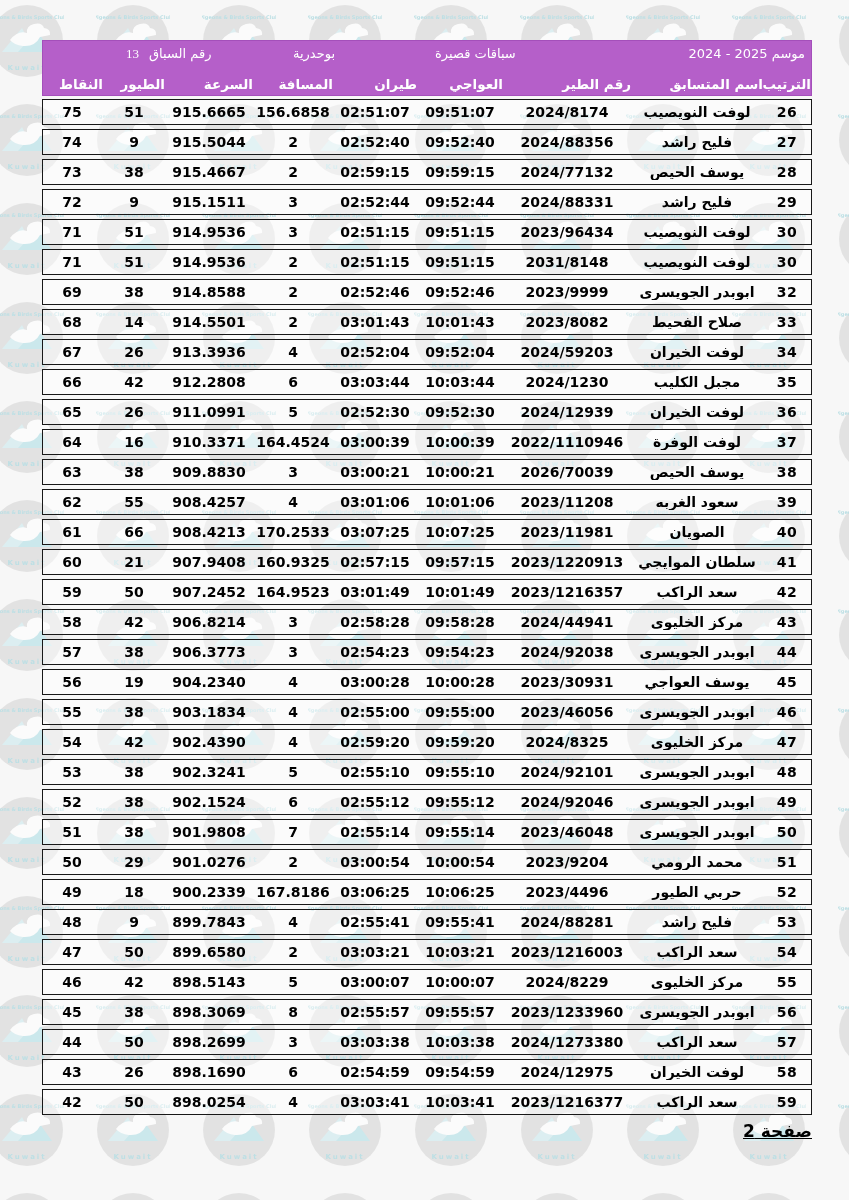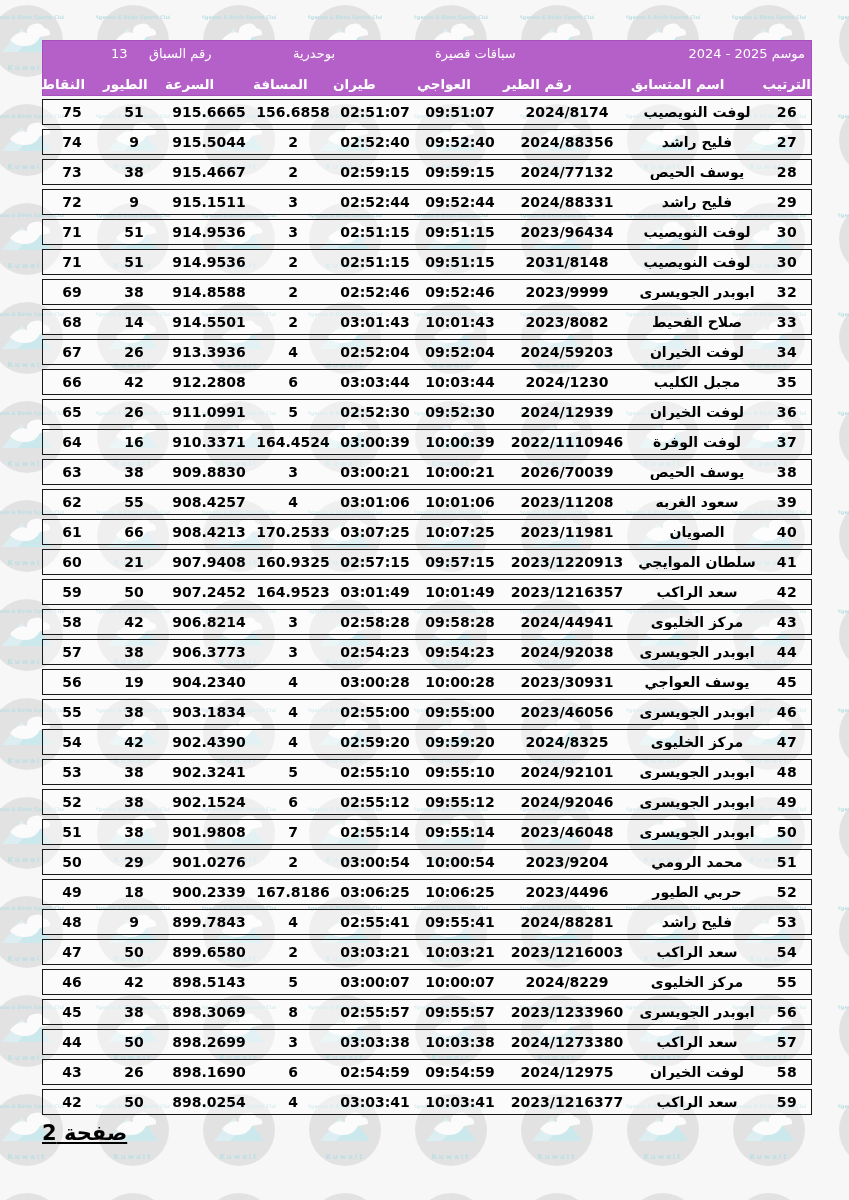--- a/index.html
+++ b/index.html
@@ -28,50 +28,50 @@
     color:#ffffff;
     height:56px;
     border:1px solid #a44fba;
   }
   .hdr-top { position:absolute; top:2px; right:0; left:0; height:22px; font-size:13px; }
   .hdr-top .abs { position:absolute; top:3px; white-space:nowrap; }
   .season      { right:6px; }
   .race-type   { left:392px; }
   .location    { left:250px;text-align:center; }
   .race-label  { left:106px; }
-  .race-value  { left:68px; }
+  .race-value  { left:83px;font-family:Liberation Serif, serif; }
 
   .cols-row {
     position:absolute; bottom:3px; right:0; left:0;
     display:grid; direction:rtl;
     grid-template-columns:48px 132px 128px 86px 84px 80px 88px 62px 62px;
     font-size:13.5px; font-weight:bold;
   }
-  .cols-row span { text-align:left; }
+  .cols-row span { text-align:right; }
 
   
   #rows-container { margin-top:3px; }
   .trow {
     display:grid; direction:rtl;
     grid-template-columns:48px 132px 128px 86px 84px 80px 88px 62px 62px;
     align-items:center;
     height:26px;
     margin-bottom:4px;
     background:rgba(255,255,255,0.45);
     border:1.5px solid #181818;
     font-size:14px; font-weight:bold; color:#000;
   }
   .trow .cell { text-align:center; white-space:nowrap; overflow:hidden; }
   .c-rank { letter-spacing:.5px; }
 
   
   .footer {
     margin-top:6px;
-    text-align:left;
-    font-size:21px; font-weight:bold; color:#000;
+    text-align:right;
+    font-size:17px; font-weight:bold; color:#000;
     text-decoration:underline;
   }
 </style>
 </head>
 <body>
 
 <div id="watermark">
     <div class="wm-c" style="left: -10px; top: 4px;">
   <svg viewBox="0 0 74 74">
     <circle cx="37" cy="37" r="36" fill="#d2d2d2"></circle>

